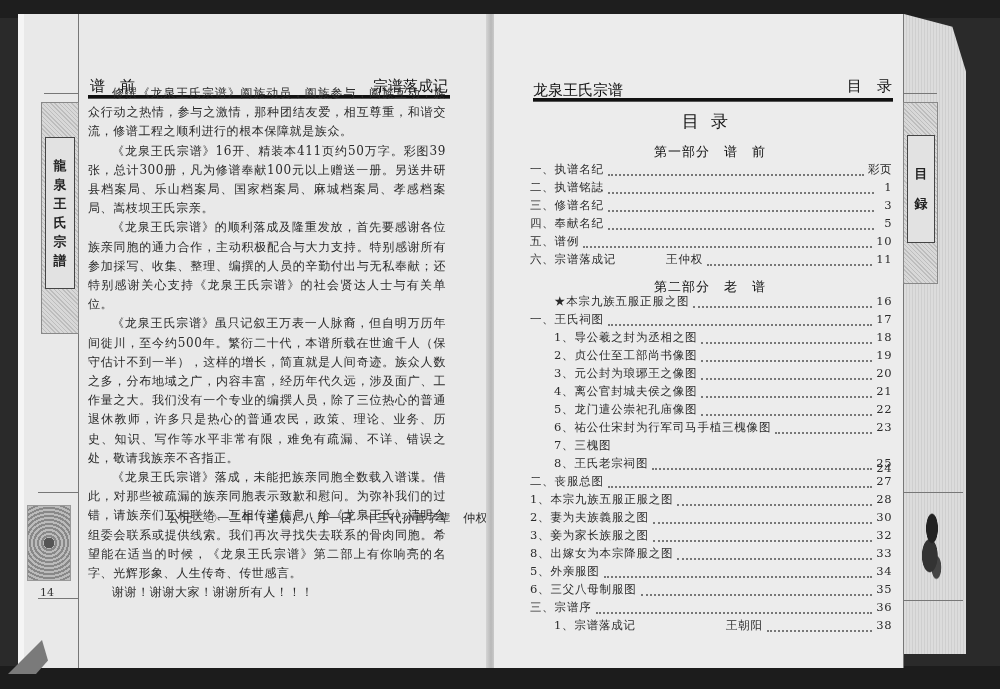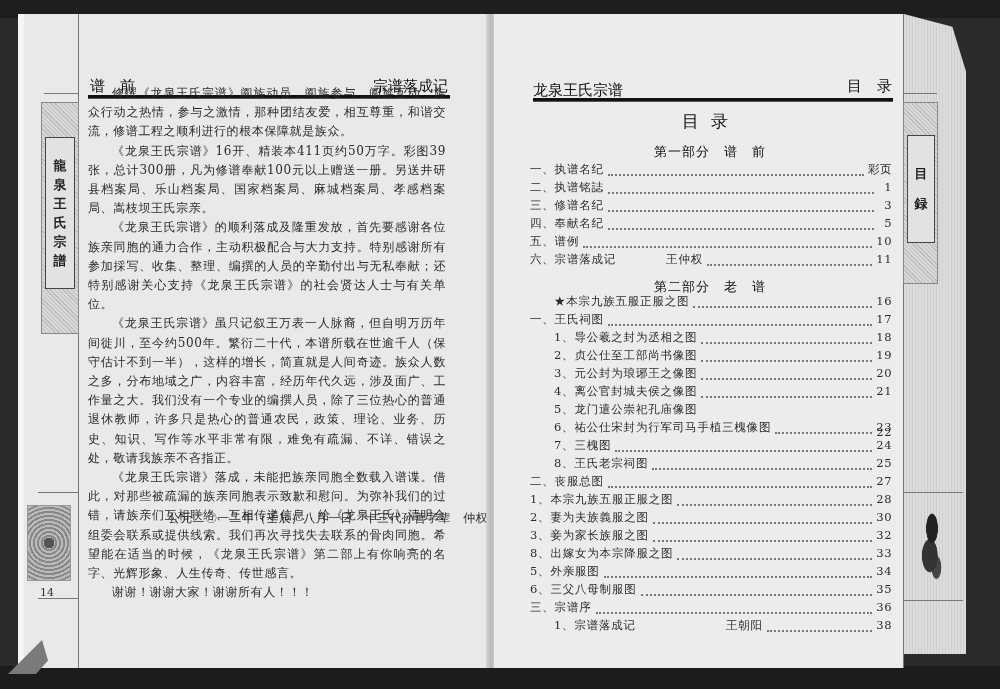--- a/index.html
+++ b/index.html
@@ -251,31 +251,31 @@
     <div class="toc-row" style="top:72px;padding-left:24px;width:338px;">
       <span class="lbl">3、元公封为琅琊王之像图</span>
       <span class="dots"></span>
       <span class="pg">20</span>
     </div>
     <div class="toc-row" style="top:90px;padding-left:24px;width:338px;">
       <span class="lbl">4、离公官封城夫侯之像图</span>
       <span class="dots"></span>
       <span class="pg">21</span>
     </div>
-    <div class="toc-row" style="top:108px;padding-left:24px;width:338px;flex-direction:column;">
+    <div class="toc-row" style="top:108px;padding-left:24px;width:338px;">
       <span class="lbl">5、龙门遣公崇祀孔庙像图</span>
       <span class="dots"></span>
       <span class="pg">22</span>
     </div>
     <div class="toc-row" style="top:126px;padding-left:24px;width:338px;">
       <span class="lbl">6、祐公仕宋封为行军司马手植三槐像图</span>
       <span class="dots"></span>
       <span class="pg">23</span>
     </div>
-    <div class="toc-row" style="top:144px;padding-left:24px;width:338px;">
+    <div class="toc-row" style="top:144px;padding-left:24px;width:338px;flex-direction:column;">
       <span class="lbl">7、三槐图</span>
       <span class="dots"></span>
       <span class="pg">24</span>
     </div>
     <div class="toc-row" style="top:162px;padding-left:24px;width:338px;">
       <span class="lbl">8、王氏老宗祠图</span>
       <span class="dots"></span>
       <span class="pg">25</span>
     </div>
     <div class="toc-row" style="top:180px;">

